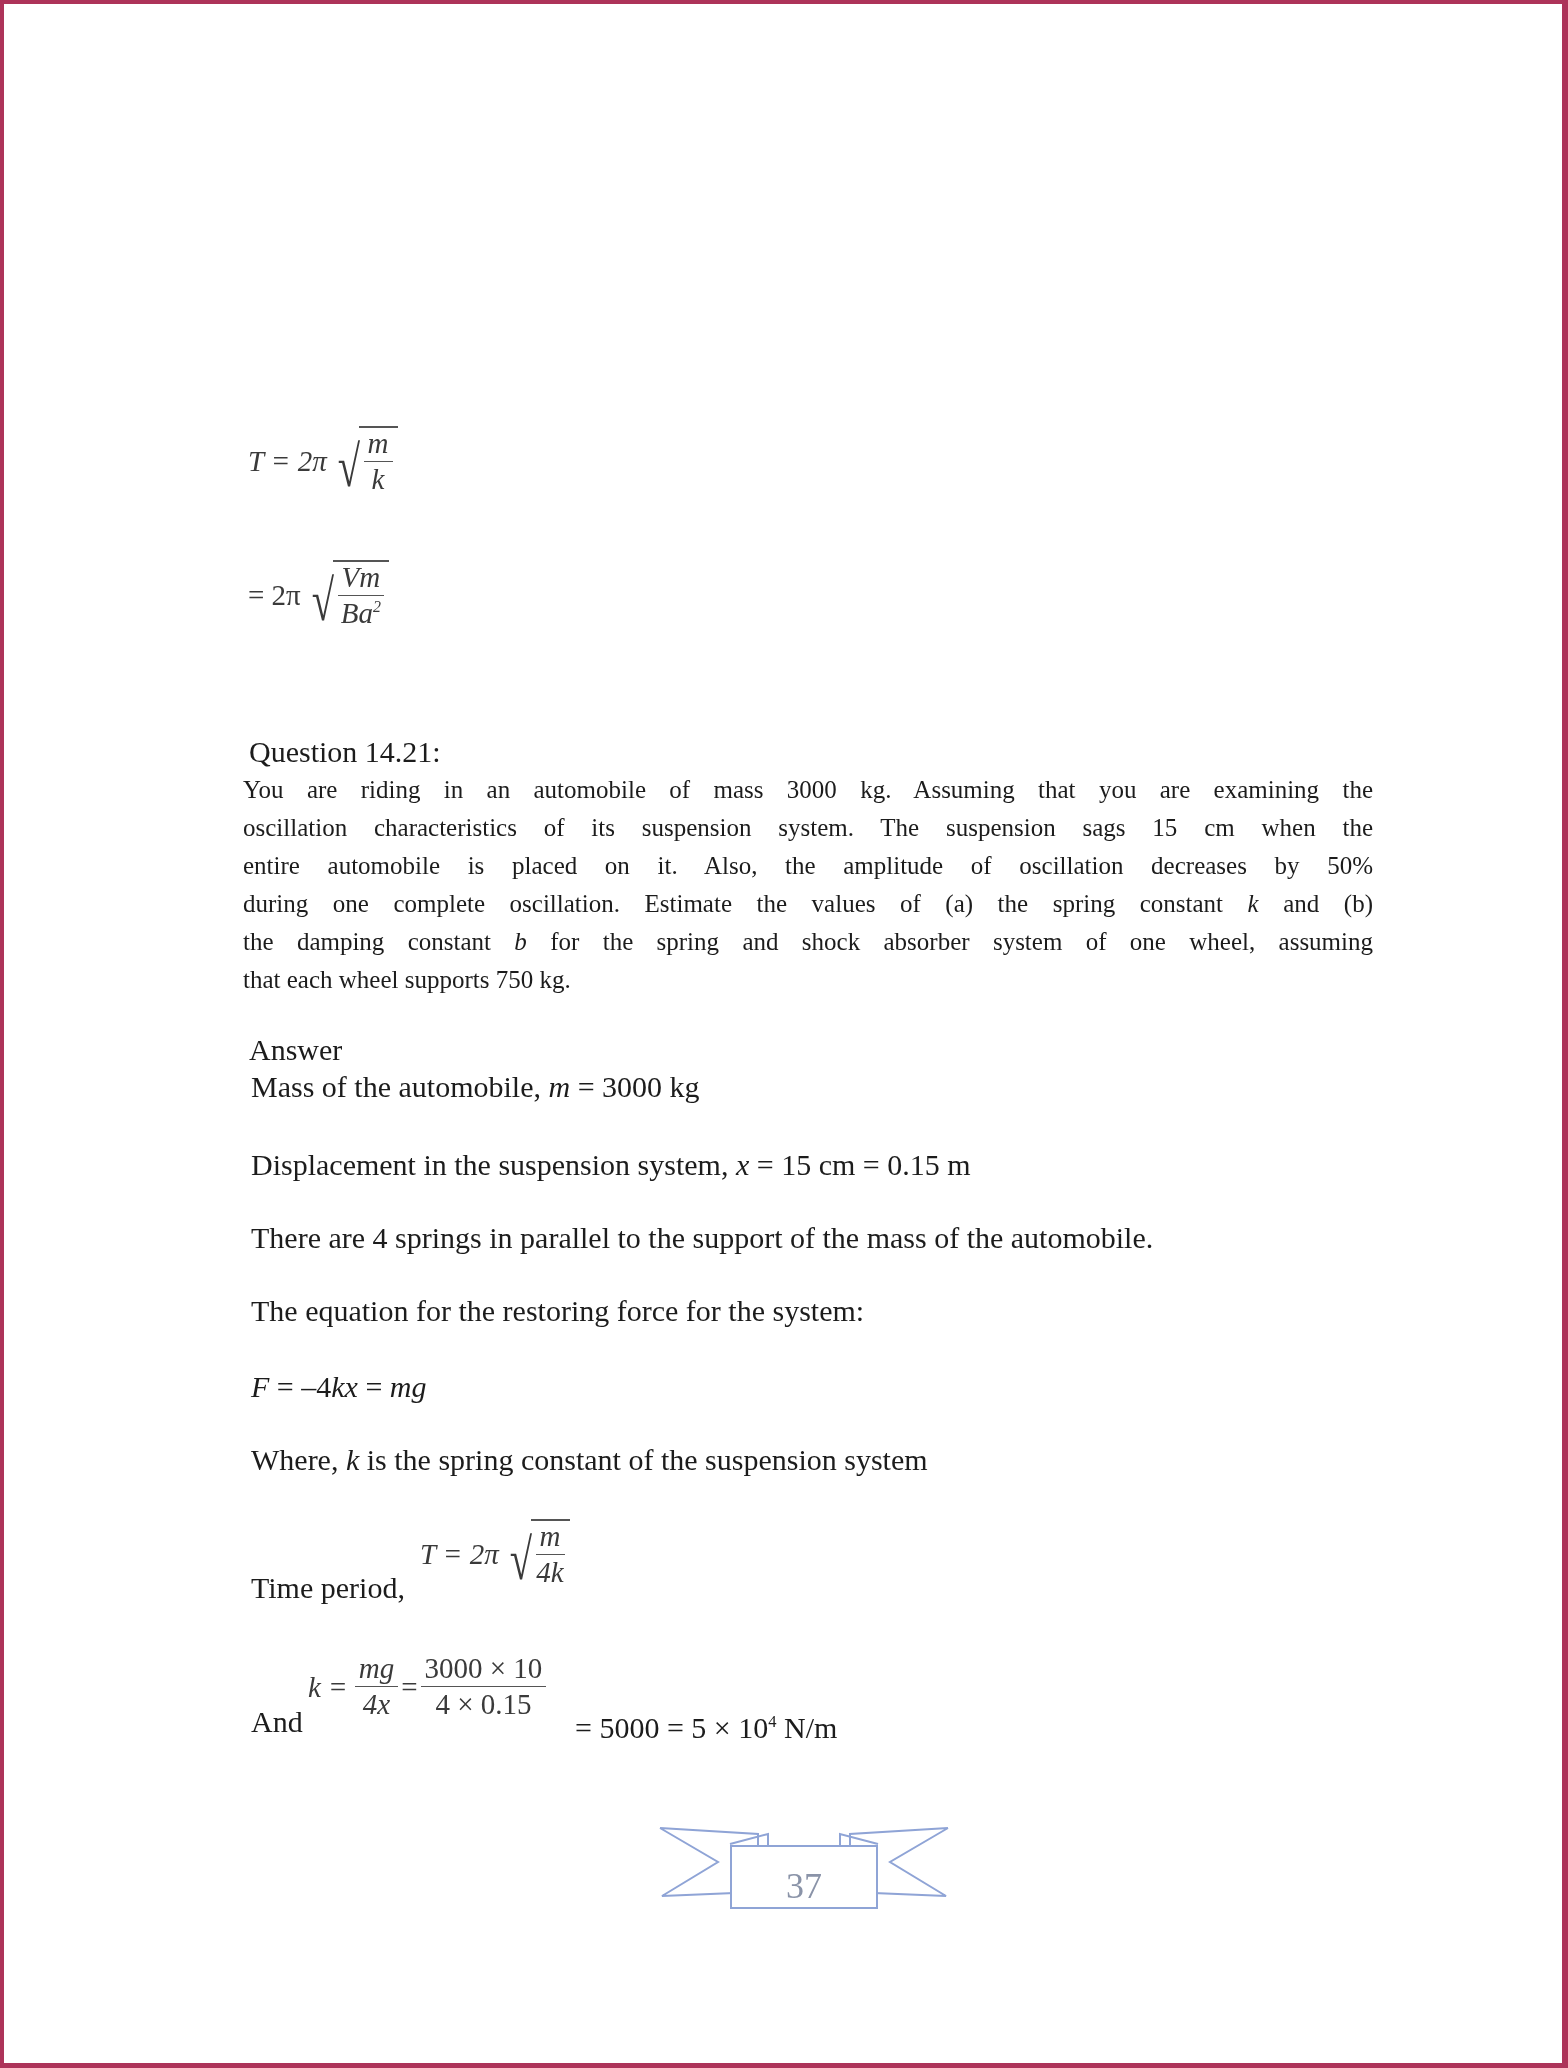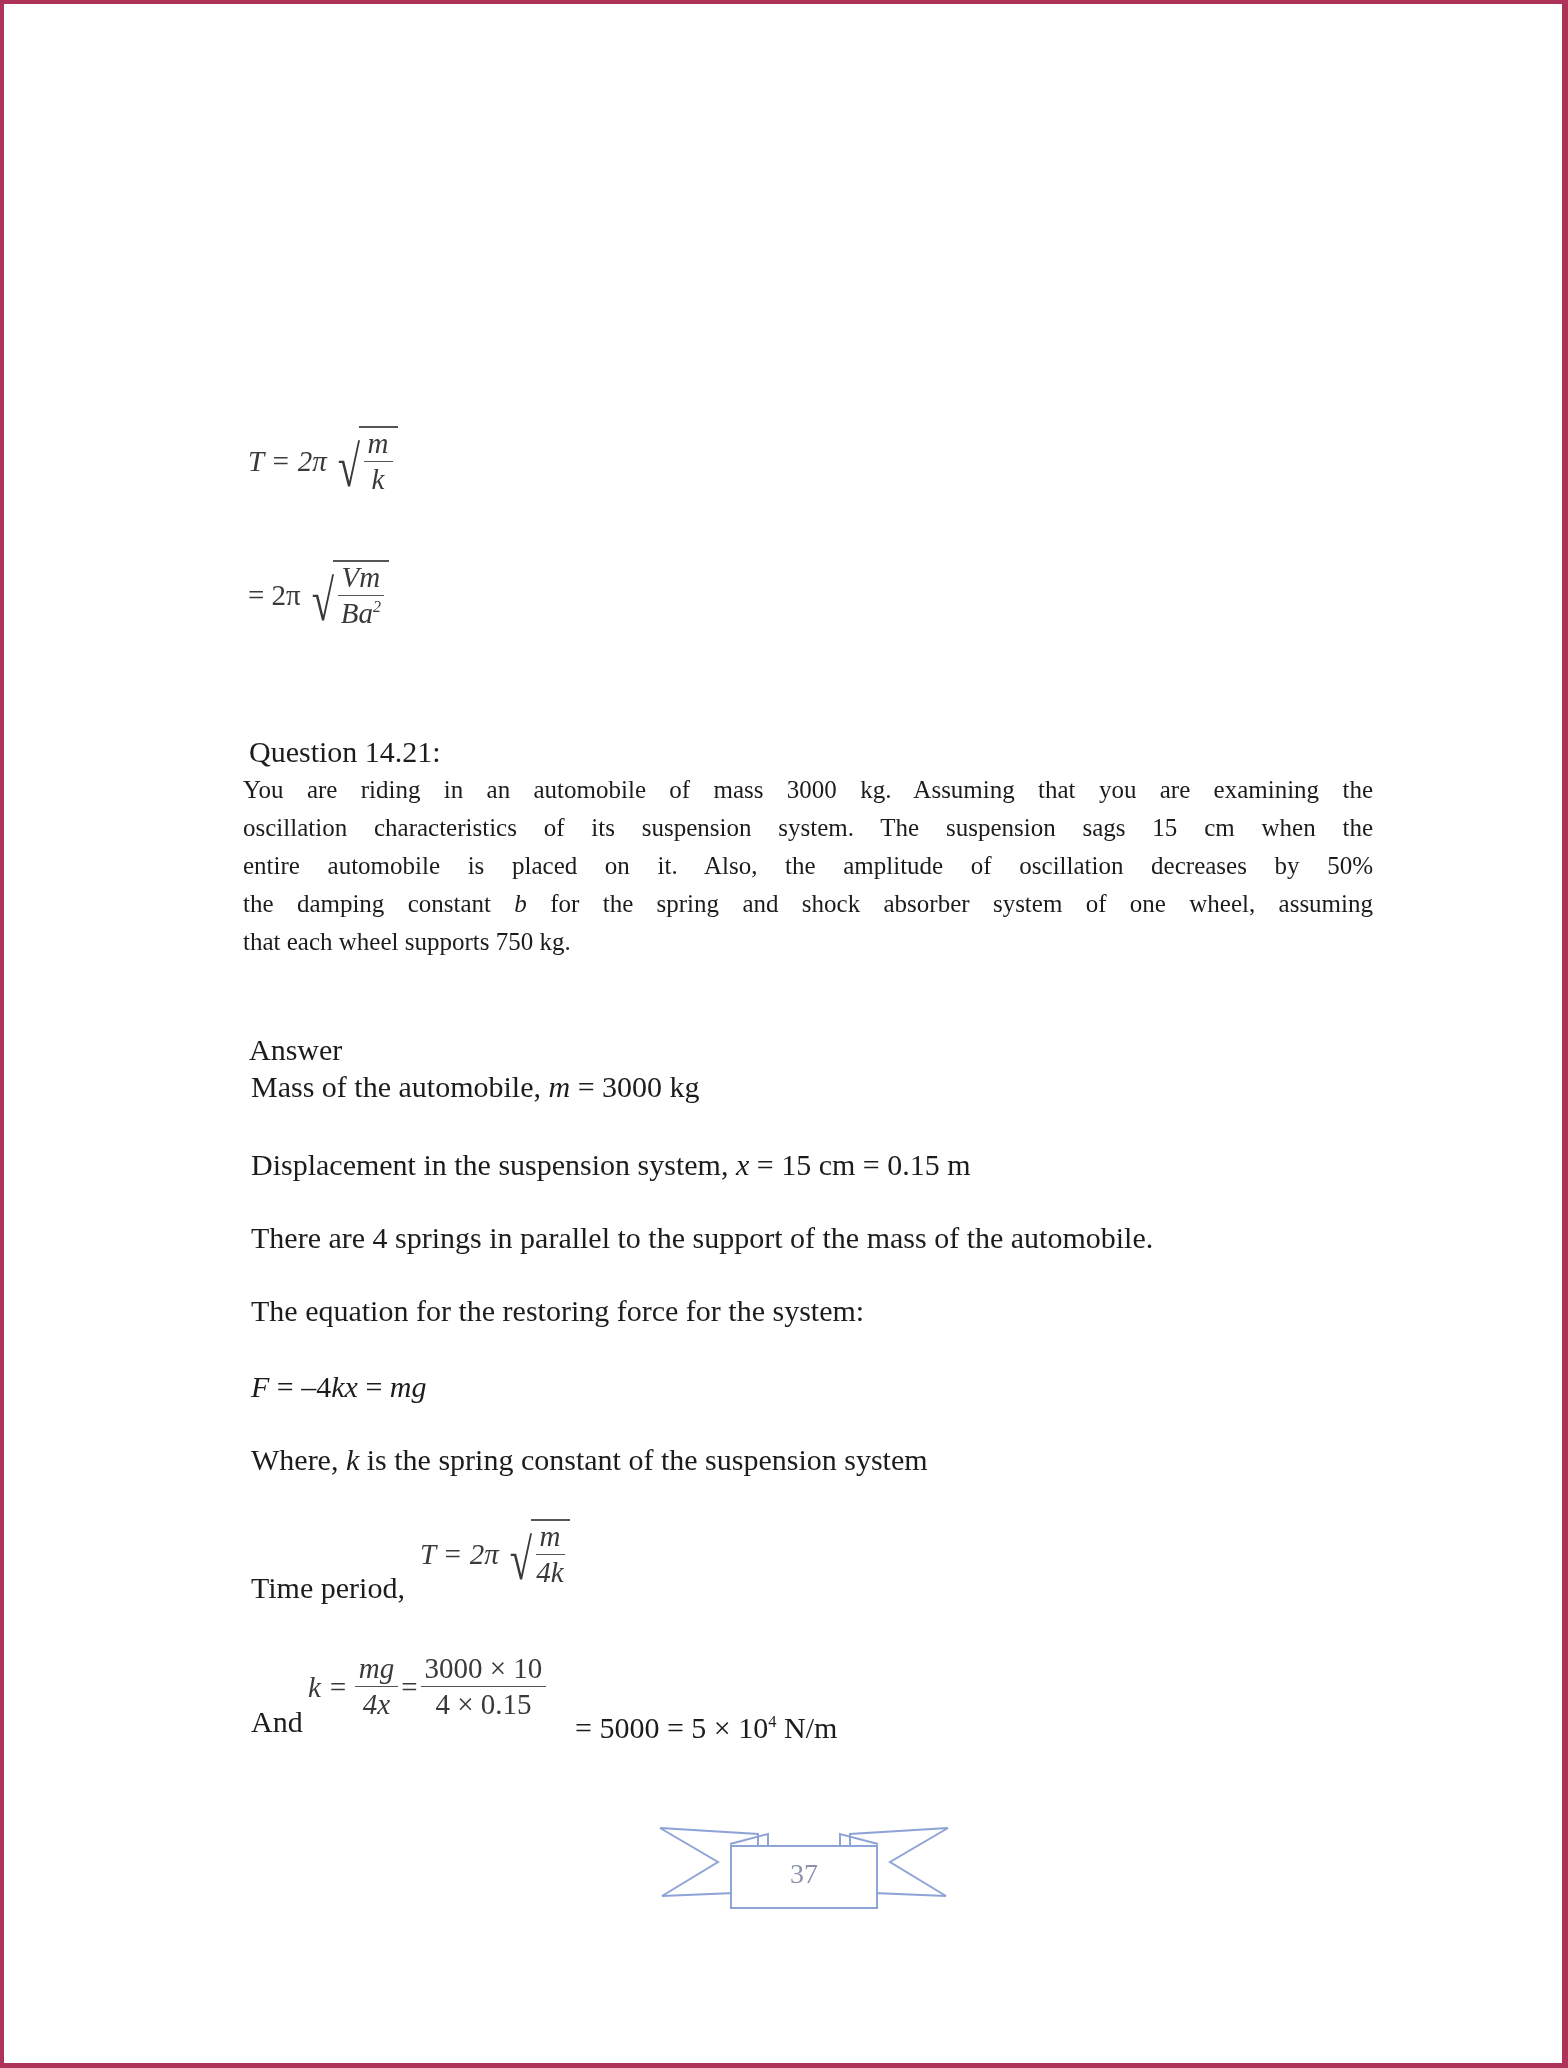--- a/index.html
+++ b/index.html
@@ -22,22 +22,22 @@
   .sqrt { display:inline-flex; align-items:stretch; margin-left:2px; }
   .sqrt .rad { font-size:58px; line-height:1; transform:scaleX(0.7); margin-right:-6px; color:#3a3a3a; display:flex; align-items:flex-end; }
   .sqrt .under { border-top:2px solid #555; padding:0 2px; }
   .frac { display:inline-flex; flex-direction:column; align-items:center; vertical-align:middle; margin:0 3px; }
   .frac .num { border-bottom:1.6px solid #555; padding:0 4px 1px 4px; line-height:1.1; text-align:center; }
   .frac .den { padding-top:2px; line-height:1.1; text-align:center; }
   sup { font-size:0.55em; vertical-align:super; }
 
   
   .ornament { position:absolute; left:658px; top:1822px; width:292px; height:90px; }
-  .pagenum { position:absolute; left:0; top:4px; width:100%; height:100%; display:flex; align-items:center; justify-content:center;
-             font-family:"Liberation Serif", serif; font-size:28px; color:#8a93a8; padding-top:6px; box-sizing:border-box; }
+  .pagenum { position:absolute; left:0; top:16px; width:100%; height:100%; display:flex; align-items:center; justify-content:center;
+             font-family:"Liberation Serif", serif; font-size:36px; color:#8a93a8; padding-top:6px; box-sizing:border-box; }
 </style>
 </head>
 <body>
 
 <div class="frame"></div>
 
 <div class="math" style="left:248px; top:418px; height:86px;">
   <span class="lhs it">T = 2π</span>
   <span class="sqrt">
     <span class="rad">√</span>
@@ -62,20 +62,21 @@
     </span>
   </span>
 </div>
 
 <div class="txt serif" style="left:241px; top:733px;">Question 14.21:</div>
 
 <div class="para serif" style="top:771px;">
   <span class="ln">You are riding in an automobile of mass 3000 kg. Assuming that you are examining the</span>
   <span class="ln">oscillation characteristics of its suspension system. The suspension sags 15 cm when the</span>
   <span class="ln">entire automobile is placed on it. Also, the amplitude of oscillation decreases by 50%</span>
+  <span class="ln"><span>during one complete oscillation. Estimate the values of (a) the spring constant </span><i>k</i><span> and (b)</span></span>
   <span class="ln"><span>the damping constant </span><i>b</i><span> for the spring and shock absorber system of one wheel, assuming</span></span>
   <span class="ln last">that each wheel supports 750 kg.</span>
 </div>
 
 <div class="txt serif" style="left:241px; top:1031px;">Answer</div>
 <div class="txt serif" style="left:243px; top:1068px;">
   <span>Mass of the automobile, </span><i>m</i><span> = 3000 kg</span>
 </div>
 <div class="txt serif" style="left:243px; top:1146px;">
   <span>Displacement in the suspension system, </span><i>x</i><span> = 15 cm = 0.15 m</span>

